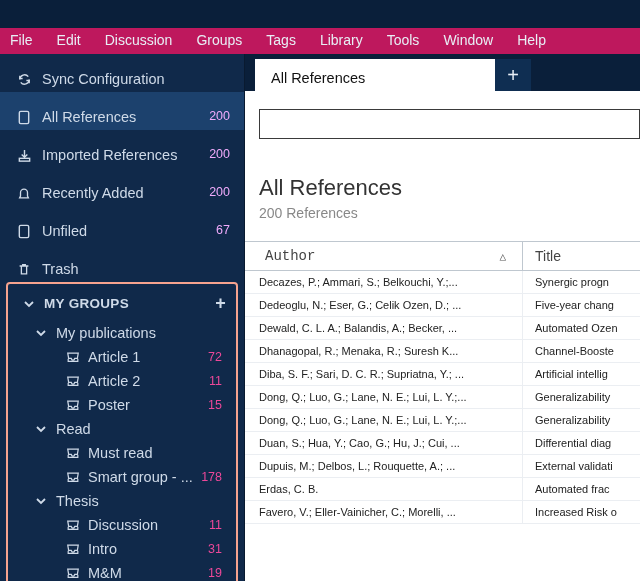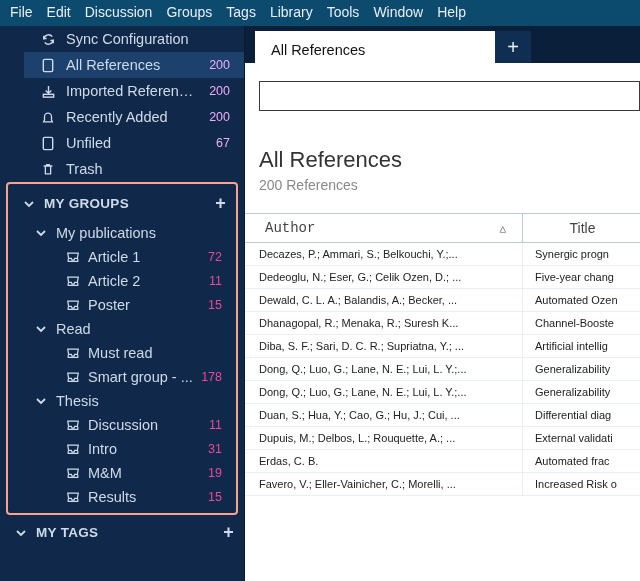--- a/index.html
+++ b/index.html
@@ -8,50 +8,49 @@
     font-family: "Segoe UI", Arial, sans-serif;
     font-size: 14px;
     background: #0a1f3a;
     color: #e8eef5;
     display: flex;
     flex-direction: column;
   }
   
   .menubar {
     display: flex;
-    gap: 14px;
+    gap: 24px;
     padding: 4px 10px 6px 10px;
-    background: #0c4a6e;
+    background: #be185d;
     color: #e8eef5;
     font-size: 14px;
+    margin-top: 28px;
   }
   .menubar span { cursor: default; }
   
   .main {
     flex: 1;
     display: flex;
     min-height: 0;
   }
   
   .sidebar {
     width: 245px;
     background: #10294a;
     color: #cfdae8;
     display: flex;
     flex-direction: column;
     position: relative;
     border-right: 1px solid #091a30;
   }
   .sb-row {
     display: flex;
-    align-items: center;
     gap: 10px;
-    padding: 5px 10px 5px 16px;
+    padding: 17px 10px 5px 16px;
     font-size: 14.5px;
-    margin-left: 24px;
   }
   .sb-row .icon { width: 16px; display:inline-flex; align-items:center; justify-content:center; }
   .sb-row .label { flex: 1; white-space: nowrap; overflow:hidden; text-overflow:ellipsis;}
   .sb-row .count { color: #f0abfc; font-size: 12.5px; padding-right:4px;}
   .sb-row.active { background: #1c416d; }
   .section-header {
     display:flex; align-items:center; gap:8px;
     padding: 7px 10px 7px 14px;
     font-weight:600; font-size:13.5px; letter-spacing:0.3px;
   }
@@ -129,21 +128,21 @@
     border-bottom:1px solid #bfc7cf;
     margin-top: 14px;
     font-size:14px;
     color:#444;
   }
   .col-h {
     padding: 6px 10px;
     display:flex; align-items:center; gap:6px;
   }
   .col-author { width: 278px; border-right:1px solid #bfc7cf; padding-left:20px;font-family:Liberation Mono, monospace;}
-  .col-title { flex:1; padding-left:12px;justify-content:center;}
+  .col-title { flex:1; padding-left:12px;}
   .sort-arrow { font-size:11px; color:#555; margin-left:auto; padding-right:6px;}
   .tablebody {
     flex:1; overflow:hidden;
     font-size:11px;
     color:#222;
   }
   .row {
     display:flex;
     border-bottom:1px solid #ebeef2;
   }

